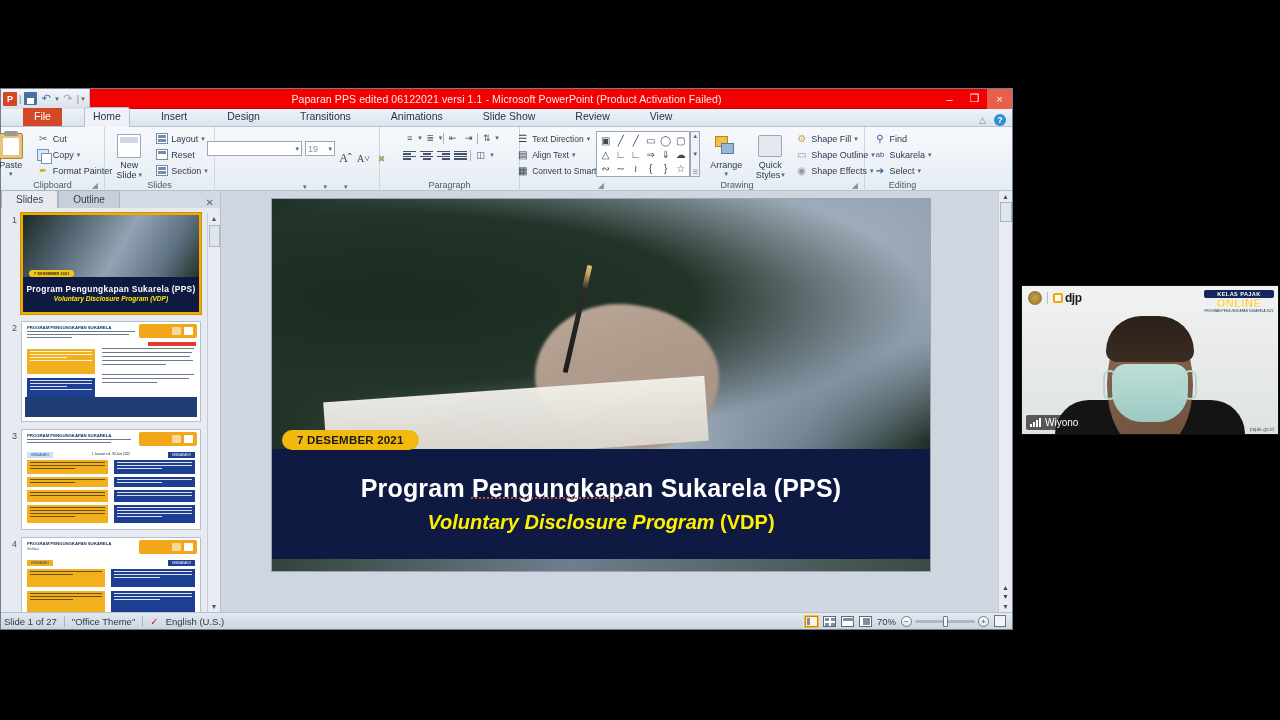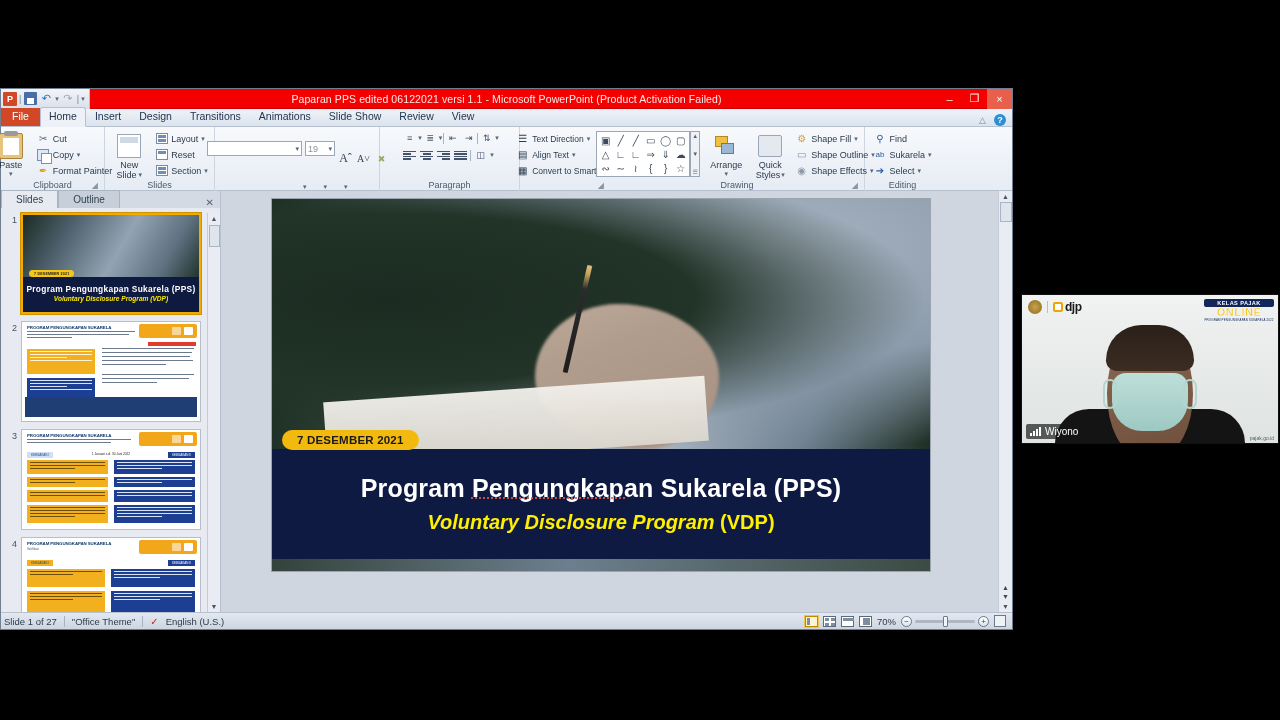--- a/index.html
+++ b/index.html
@@ -59,21 +59,21 @@
   .wbtn span{opacity:.95;}
 
   
   .tabrow {
     height:18px; background:linear-gradient(#eff3f8,#dbe3ee);
     display:flex; align-items:flex-end; padding-left:0;
     border-bottom:1px solid #b6c0cf; position:relative;
   }
   .tab {
     font-size:10.5px; color:#22364f; padding:2px 9px 3px;
-    line-height:13px; cursor:default;
+    line-height:13px; cursor:default;margin-left:22px;
   }
   .tab.file { background:#d24726; color:#fff; padding:2px 11px 3px; font-weight:normal;}
   .tab.active {
     background:#eef2f8; border:1px solid #b6c0cf; border-bottom:1px solid #eef2f8;
     border-radius:3px 3px 0 0; margin-bottom:-1px; padding:2px 8px 3px;
   }
   .tabrow-right { margin-left:auto; display:flex; align-items:center; gap:6px; padding-right:6px;}
   .minirib{width:9px;height:9px;color:#7f8a99;font-size:9px;line-height:9px;}
   .helpbtn{width:12px;height:12px;border-radius:50%;background:#2a8fd4;color:#fff;
     font-size:9px;font-weight:bold;display:flex;align-items:center;justify-content:center;}
@@ -291,21 +291,21 @@
     background:#7f8d9e;box-shadow:6px 0 #7f8d9e,0 5px #7f8d9e,6px 5px #7f8d9e;}
   .zoomslider{display:flex;align-items:center;gap:3px;}
   .zcirc{width:11px;height:11px;border-radius:50%;border:1px solid #6d798a;
     background:linear-gradient(#fff,#dde4ec);font-size:8px;line-height:9px;text-align:center;color:#3b4757;}
   .ztrack{width:60px;height:3px;background:#aeb8c5;position:relative;border-radius:2px;}
   .zknob{position:absolute;left:28px;top:-4px;width:5px;height:11px;background:#f2f5f9;border:1px solid #6d798a;border-radius:1px;}
   .zfit{width:12px;height:12px;border:1px solid #6d798a;background:#eef2f7;position:relative;}
 
   
   #video-panel{
-    position:absolute; left:1021px; top:294px; width:258px; height:150px;
+    position:absolute; left:1021px; top:285px; width:258px; height:150px;
     background:#0b0b0b; overflow:hidden; border:1px solid #111;
   }
   .vp-img{
     position:absolute;inset:0;
     background:linear-gradient(#f1f3f2 0%,#e9ecea 38%,#dfe3e1 100%);
   }
   .vp-head{
     position:absolute;left:50%;top:32px;transform:translateX(-50%);
     width:86px;height:128px;border-radius:44% 44% 38% 38%/52% 52% 48% 48%;
     background:linear-gradient(160deg,#8d6a52,#6d4f3c);

